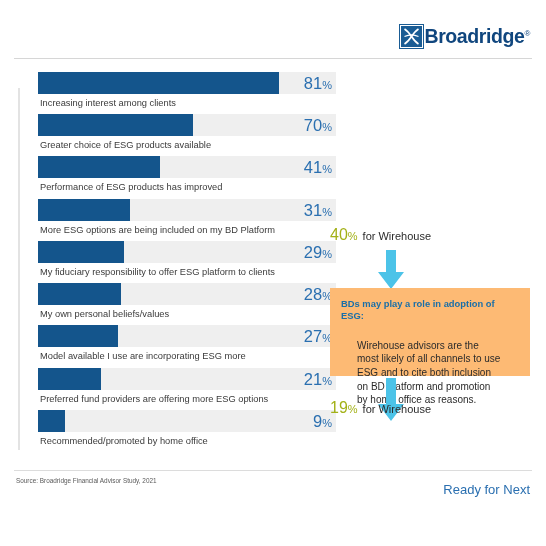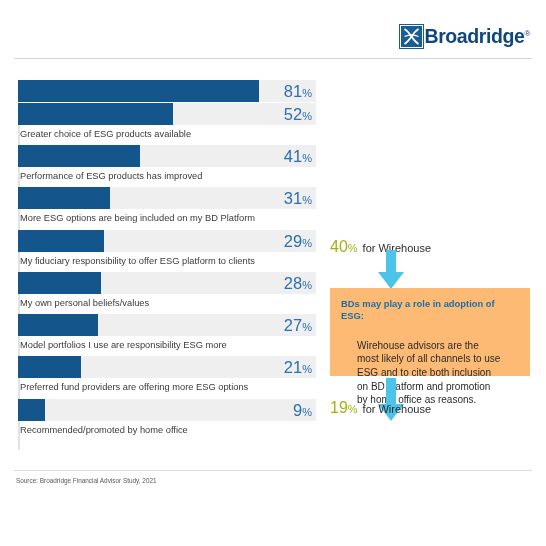--- a/index.html
+++ b/index.html
@@ -71,22 +71,23 @@
     font-weight: normal;
     font-style: italic;
     letter-spacing: 0;
     font-size: 9.6px;
   }
 
   
   #chart {
     position: absolute;
     left: 18px;
-    top: 80px;
+    top: 72px;
     width: 298px;
+    padding-left: 20px;
   }
   .axis-line {
     position: absolute;
     left: 18px;
     top: 88px;
     width: 1.5px;
     height: 362px;
     background: #e3e3e3;
   }
   .bar-row {
@@ -140,21 +141,21 @@
     color: #a3b117;
   }
   .wire-note .wire-pct .pct {
     font-size: 11px;
   }
   .wire-note .wire-text {
     font-size: 11px;
     color: #2b2b2b;
     margin-left: 5px;
   }
-  #wire-note-top { left: 330px; top: 227px; margin-top: 12px; }
+  #wire-note-top { left: 330px; top: 227px; }
   #wire-note-bottom { left: 330px; top: 400px; }
 
   .arrow {
     position: absolute;
     width: 34px;
   }
   .arrow svg { display: block; }
   #arrow-top { left: 374px; top: 250px; }
   #arrow-bottom { left: 374px; top: 378px; }
 
@@ -229,25 +230,26 @@
   <div class="title-rule"></div>
 
   <div class="axis-line"></div>
 
   <div id="chart">
       <div class="bar-row">
         <div class="bar-track">
           <div class="bar-fill" style="width: 241.38px; background: rgb(20, 85, 140);"></div>
           <div class="bar-value"><span>81</span><span class="pct">%</span></div>
         </div>
+        <div class="bar-label">Increasing interest among clients</div>
       </div>
       <div class="bar-row">
         <div class="bar-track">
           <div class="bar-fill" style="width: 154.96px; background: rgb(20, 85, 140);"></div>
-          <div class="bar-value"><span>52</span><span class="pct">%</span></div>
+          <div class="bar-value"><span>70</span><span class="pct">%</span></div>
         </div>
         <div class="bar-label">Greater choice of ESG products available</div>
       </div>
       <div class="bar-row">
         <div class="bar-track">
           <div class="bar-fill" style="width: 122.18px; background: rgb(20, 85, 140);"></div>
           <div class="bar-value"><span>41</span><span class="pct">%</span></div>
         </div>
         <div class="bar-label">Performance of ESG products has improved</div>
       </div>
@@ -270,21 +272,21 @@
           <div class="bar-fill" style="width: 83.44px; background: rgb(20, 85, 140);"></div>
           <div class="bar-value"><span>28</span><span class="pct">%</span></div>
         </div>
         <div class="bar-label">My own personal beliefs/values</div>
       </div>
       <div class="bar-row">
         <div class="bar-track">
           <div class="bar-fill" style="width: 80.46px; background: rgb(20, 85, 140);"></div>
           <div class="bar-value"><span>27</span><span class="pct">%</span></div>
         </div>
-        <div class="bar-label">Model portfolios I use are responsibility ESG more</div>
+        <div class="bar-label">Model available I use are incorporating ESG more</div>
       </div>
       <div class="bar-row">
         <div class="bar-track">
           <div class="bar-fill" style="width: 62.58px; background: rgb(20, 85, 140);"></div>
           <div class="bar-value"><span>21</span><span class="pct">%</span></div>
         </div>
         <div class="bar-label">Preferred fund providers are offering more ESG options</div>
       </div>
       <div class="bar-row">
         <div class="bar-track">
@@ -315,14 +317,15 @@
       <polygon points="12,0 22,0 22,26 30,26 17,43 4,26 12,26" fill="#4cc3e8"></polygon>
     </svg>
   </div>
 
   <div class="wire-note" id="wire-note-bottom">
     <span class="wire-pct"><span>19</span><span class="pct">%</span></span><span class="wire-text">for Wirehouse</span>
   </div>
 
   <div class="footer-rule"></div>
   <div class="source-note">Source: Broadridge Financial Advisor Study, 2021</div>
+  <div class="tagline">Ready for Next</div>
 
 </div>
 
 </body></html>

